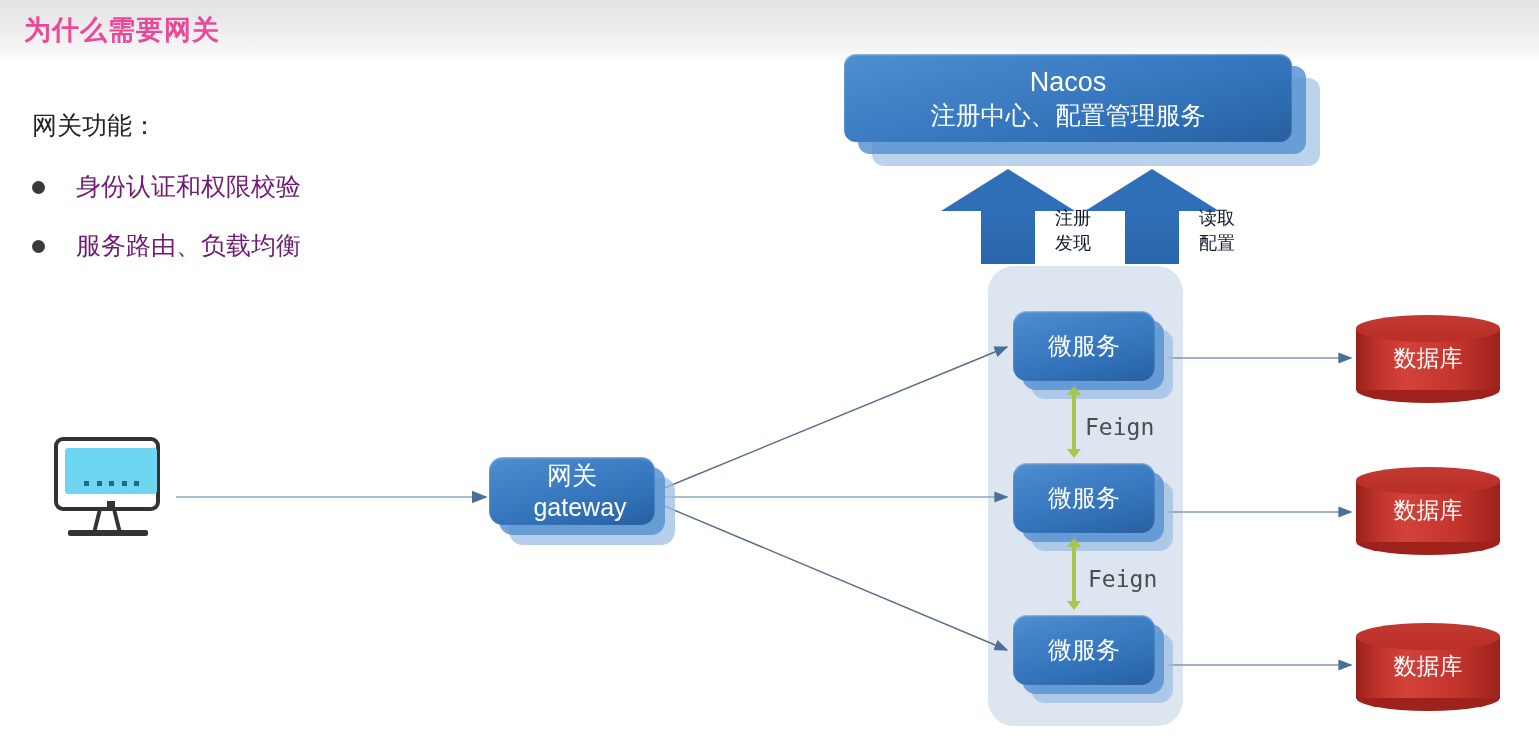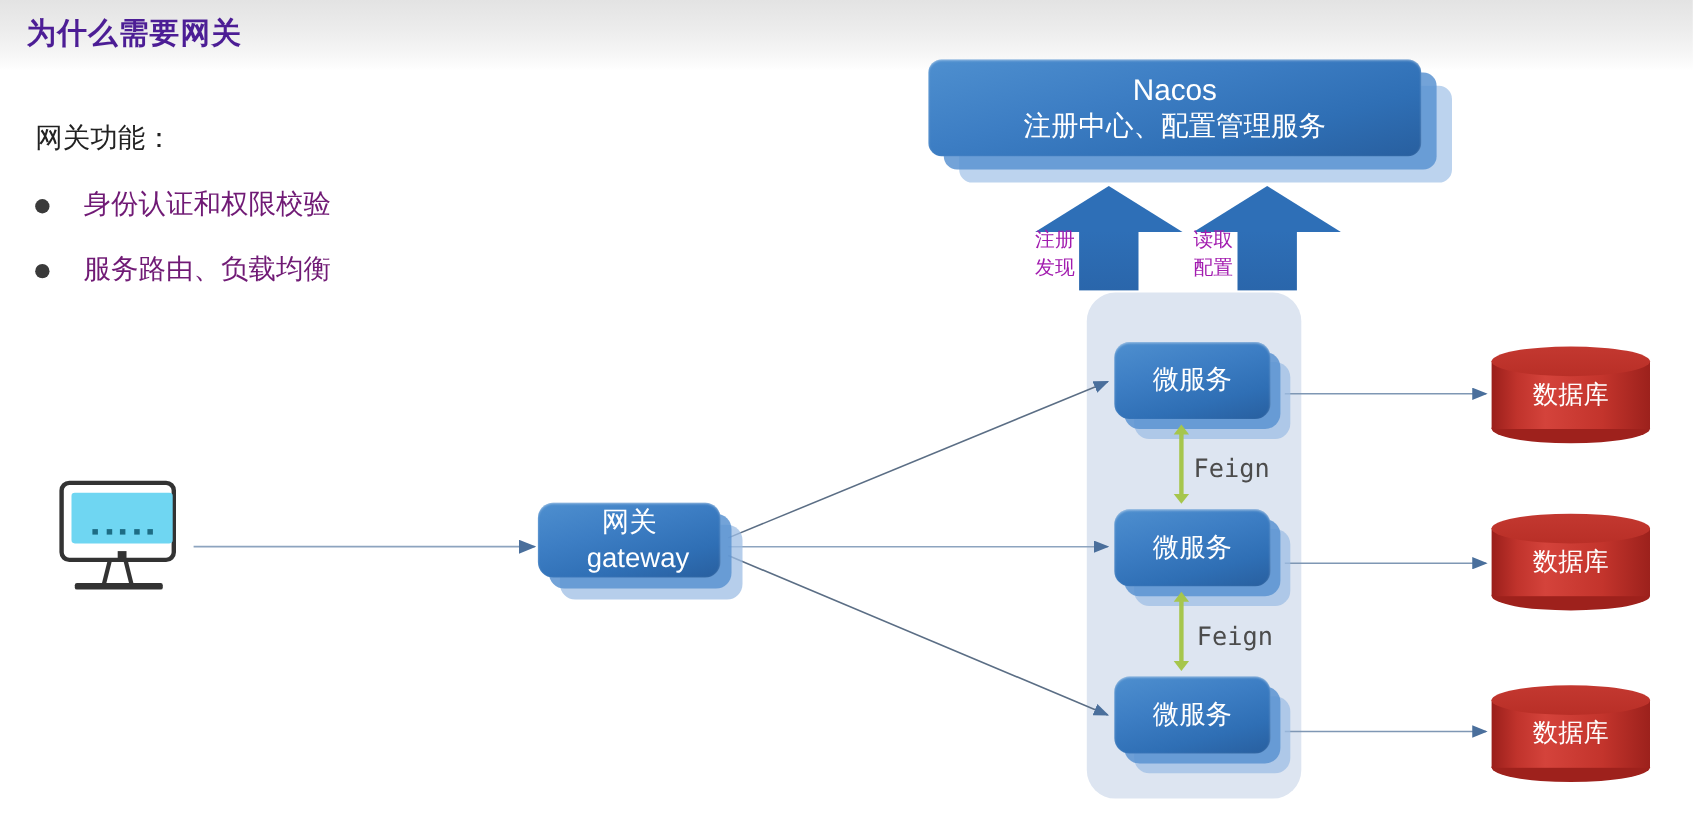--- a/index.html
+++ b/index.html
@@ -13,21 +13,21 @@
   }
   #slide{position:absolute;left:0;top:0;width:1539px;height:742px;overflow:hidden;background:#fff;}
 
   
   .header-band{
     position:absolute;left:0;top:0;width:1539px;height:64px;
     background:linear-gradient(to bottom,#e3e3e3 0%,#ededed 45%,#f7f7f7 80%,#ffffff 100%);
   }
   .slide-title{
     position:absolute;left:24px;top:12px;
-    font-size:27px;font-weight:bold;color:#4c1d95;
+    font-size:27px;font-weight:bold;color:#ec4899;
     letter-spacing:1px;white-space:nowrap;
   }
 
   
   .lead-text{
     position:absolute;left:32px;top:109px;
     font-size:25px;color:#222;white-space:nowrap;
   }
   .bullet-list{position:absolute;left:24px;top:165px;width:420px;}
   .bullet-row{position:relative;height:59px;}
@@ -123,22 +123,22 @@
   .up-arrow .head{
     position:absolute;left:0;top:0;width:0;height:0;
     border-left:67px solid transparent;border-right:67px solid transparent;
     border-bottom:42px solid #2e6fb7;
   }
   .up-arrow .stem{
     position:absolute;left:40px;top:41px;width:54px;height:54px;
     background:linear-gradient(to bottom,#2e6fb7,#2a66ab);
   }
   .up-arrow .atext{
-    position:absolute;left:0;top:37px;width:134px;
-    color:#a21caf;font-size:18px;line-height:25px;text-align:left;
+    position:absolute;left:16px;top:37px;width:134px;
+    color:#0f172a;font-size:18px;line-height:25px;text-align:right;
     white-space:nowrap;
   }
   #arrow-register{left:941px;top:169px;}
   #arrow-config{left:1085px;top:169px;}
 
   
   .feign-arrow{position:absolute;width:14px;height:72px;}
   .feign-arrow .bar{
     position:absolute;left:5px;top:7px;width:4px;height:58px;background:#a6c64c;
   }

